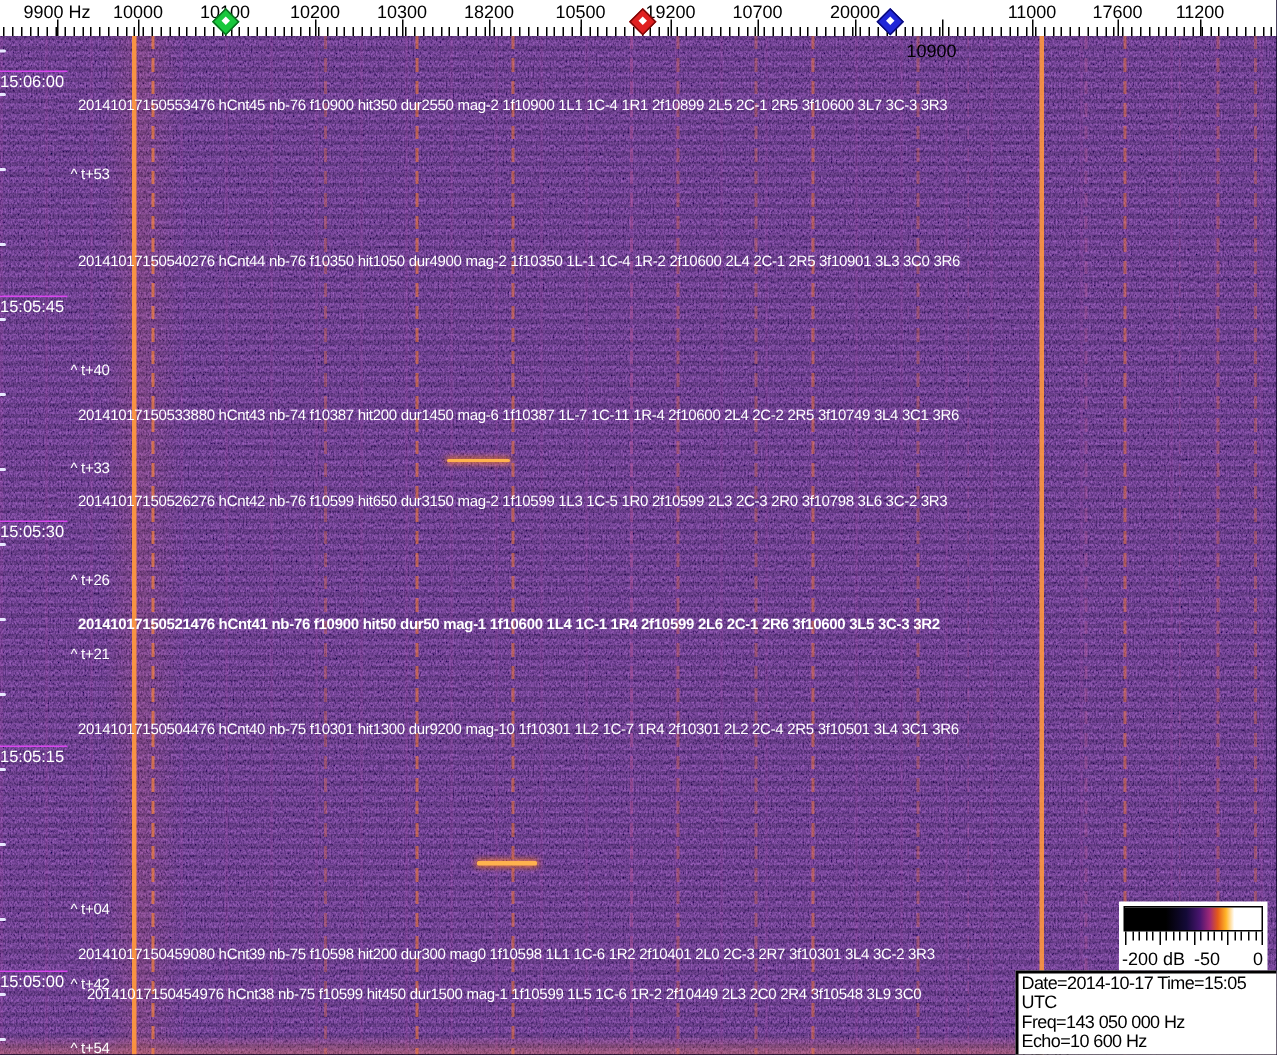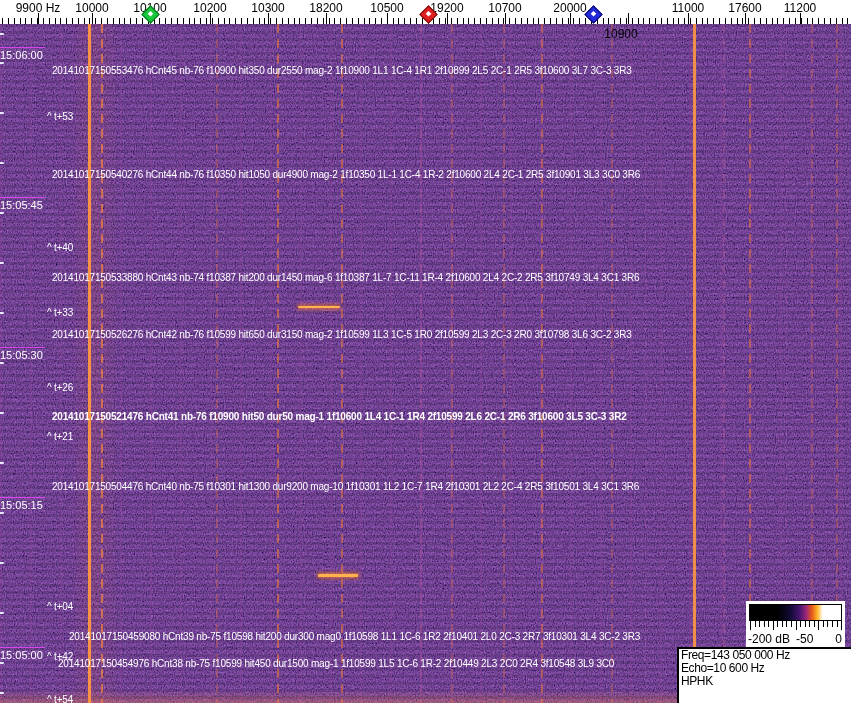--- a/index.html
+++ b/index.html
@@ -301,21 +301,21 @@
     <div class="det" style="left: 52px; top: 169px;">20141017150540276 hCnt44 nb-76 f10350 hit1050 dur4900 mag-2 1f10350 1L-1 1C-4 1R-2 2f10600 2L4 2C-1 2R5 3f10901 3L3 3C0 3R6</div>
     <div class="det" style="left: 47px; top: 242px;">^ t+40</div>
     <div class="det" style="left: 52px; top: 272px;">20141017150533880 hCnt43 nb-74 f10387 hit200 dur1450 mag-6 1f10387 1L-7 1C-11 1R-4 2f10600 2L4 2C-2 2R5 3f10749 3L4 3C1 3R6</div>
     <div class="det" style="left: 47px; top: 307px;">^ t+33</div>
     <div class="det" style="left: 52px; top: 329px;">20141017150526276 hCnt42 nb-76 f10599 hit650 dur3150 mag-2 1f10599 1L3 1C-5 1R0 2f10599 2L3 2C-3 2R0 3f10798 3L6 3C-2 3R3</div>
     <div class="det" style="left: 47px; top: 382px;">^ t+26</div>
     <div class="det" style="left: 52px; top: 411px; font-weight: bold;">20141017150521476 hCnt41 nb-76 f10900 hit50 dur50 mag-1 1f10600 1L4 1C-1 1R4 2f10599 2L6 2C-1 2R6 3f10600 3L5 3C-3 3R2</div>
     <div class="det" style="left: 47px; top: 431px;">^ t+21</div>
     <div class="det" style="left: 52px; top: 481px;">20141017150504476 hCnt40 nb-75 f10301 hit1300 dur9200 mag-10 1f10301 1L2 1C-7 1R4 2f10301 2L2 2C-4 2R5 3f10501 3L4 3C1 3R6</div>
     <div class="det" style="left: 47px; top: 601px;">^ t+04</div>
-    <div class="det" style="left: 69px; top: 631px;">20141017150459080 hCnt39 nb-75 f10598 hit200 dur300 mag0 1f10598 1L1 1C-6 1R2 2f10401 2L0 2C-3 2R7 3f10301 3L4 3C-2 3R3</div>
+    <div class="det" style="left: 52px; top: 631px;">20141017150459080 hCnt39 nb-75 f10598 hit200 dur300 mag0 1f10598 1L1 1C-6 1R2 2f10401 2L0 2C-3 2R7 3f10301 3L4 3C-2 3R3</div>
     <div class="det" style="left: 47px; top: 651px;">^ t+42</div>
     <div class="det" style="left: 58px; top: 658px;">20141017150454976 hCnt38 nb-75 f10599 hit450 dur1500 mag-1 1f10599 1L5 1C-6 1R-2 2f10449 2L3 2C0 2R4 3f10548 3L9 3C0</div>
     <div class="det" style="left: 47px; top: 694px;">^ t+54</div>
   </div>
 
 <div class="legend">
   <div class="legend-bar"></div>
   <div id="legendticks">
       <div class="ltick" style="left: 4px; height: 9px;"></div>
       <div class="ltick" style="left: 8.6px; height: 6px;"></div>
@@ -338,16 +338,17 @@
       <div class="ltick" style="left: 85.9px; height: 6px;"></div>
       <div class="ltick" style="left: 90.5px; height: 6px;"></div>
       <div class="ltick" style="left: 95px; height: 9px;"></div>
     </div>
   <span class="legend-label" style="left:2px">-200 dB</span>
   <span class="legend-label" style="left:50px">-50</span>
   <span class="legend-label" style="right:3px">0</span>
 </div>
 
 <div class="info">
+  <div>Date=2014-10-17 Time=15:05 UTC</div>
   <div>Freq=143 050 000 Hz</div>
   <div>Echo=10 600 Hz</div>
   <div>HPHK</div>
 </div>
 
 </body></html>

